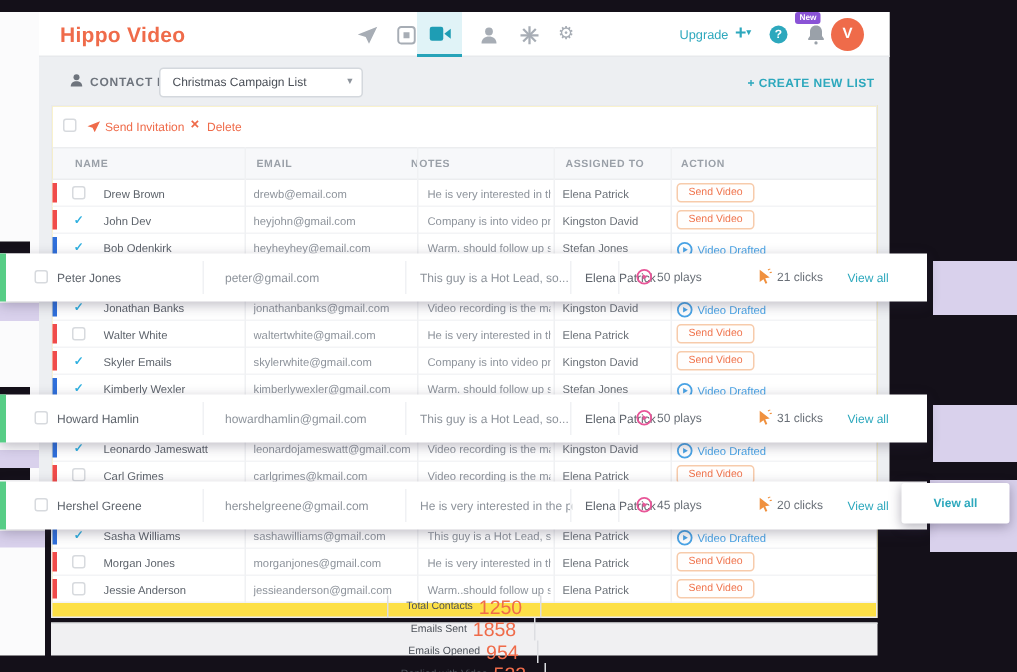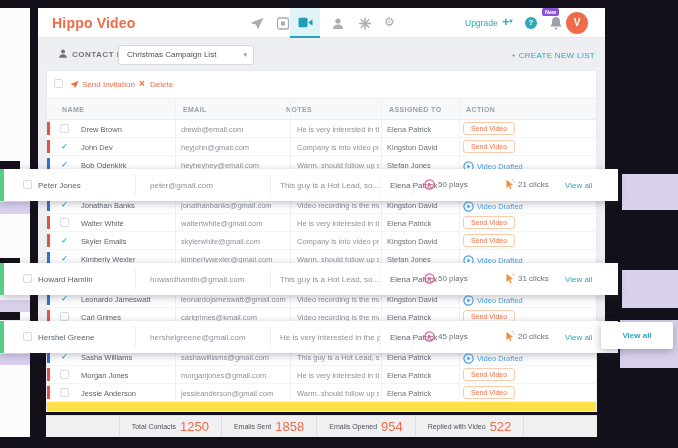--- a/index.html
+++ b/index.html
@@ -3,39 +3,39 @@
 <meta charset="utf-8">
 <style>
   *{margin:0;padding:0;box-sizing:border-box;font-family:"Liberation Sans",sans-serif;}
   html,body{background:#141019;}
   #root{position:relative;width:678px;height:448px;background:#141019;overflow:hidden;}
   .gutter{position:absolute;left:0;top:8px;width:30px;height:429px;background:#fbfbfc;}
   .stub-lav{position:absolute;left:0;width:30px;background:#d9d1ec;}
   .stub-dark{position:absolute;left:0;width:20px;height:8px;background:#141019;}
   .patch{position:absolute;background:#d9d1ec;}
   
-  .app{position:absolute;left:38px;top:8px;width:567px;height:336px;background:#edeff2;}
+  .app{position:absolute;left:26px;top:8px;width:567px;height:336px;background:#edeff2;}
   .topbar{position:absolute;left:0;top:0;width:567px;height:30px;background:#fff;border-bottom:1px solid #e7e9ec;}
   .logo{position:absolute;left:14px;top:7px;font-size:14px;font-weight:700;color:#ef6b4a;letter-spacing:.2px;white-space:nowrap;}
   .nav-ic{position:absolute;top:9px;width:14px;height:13px;}
   .cam-tile{position:absolute;left:252px;top:0;width:30px;height:30px;background:#e0f3f7;border-bottom:2px solid #26a3b9;display:flex;align-items:center;justify-content:center;}
   .upgrade{position:absolute;left:427px;top:10px;font-size:8.5px;color:#2da8bd;}
   .plusdd{position:absolute;left:464px;top:6px;font-size:13px;font-weight:700;color:#2da8bd;}
   .plusdd small{font-size:6px;vertical-align:3px;}
   .help{position:absolute;left:487px;top:9px;width:12px;height:12px;border-radius:50%;background:#2da8bd;color:#fff;font-size:8px;font-weight:700;text-align:center;line-height:12px;}
   .bell{position:absolute;left:512px;top:8px;width:12px;height:14px;}
   .badge{position:absolute;left:504px;top:0;background:#8a53d6;color:#fff;font-size:5.5px;font-weight:700;padding:1px 3px;border-radius:2px;}
   .avatar{position:absolute;left:528px;top:4px;width:22px;height:22px;border-radius:50%;background:#ef6b4a;color:#fff;font-size:10px;font-weight:700;text-align:center;line-height:22px;}
   
   .subheader{position:absolute;left:0;top:30px;width:567px;height:32px;}
   .cl-label{position:absolute;left:34px;top:12px;font-size:8px;font-weight:700;color:#6e747d;letter-spacing:.5px;}
   .cl-person{position:absolute;left:20px;top:10px;}
   .dropdown{position:absolute;left:80px;top:7px;width:136px;height:20px;background:#fff;border:1px solid #d4d8dd;border-radius:3px;font-size:8px;color:#4a4f57;line-height:18px;padding-left:8px;}
   .dropdown .caret{position:absolute;right:6px;top:0;color:#8d939b;font-size:7px;}
-  .create-new{position:absolute;right:10px;top:13px;font-size:8px;font-weight:400;color:#2da8bd;letter-spacing:.3px;}
+  .create-new{position:absolute;right:10px;top:13px;font-size:8px;font-weight:700;color:#2da8bd;letter-spacing:.3px;}
   
   .card{position:absolute;left:8px;top:62px;width:551px;height:342px;background:#fde047;border:1px solid #e9eaee;}
   .toolbar{position:absolute;left:0;top:0;width:549px;height:27px;background:#fff;}
   .tb-cb{position:absolute;left:7px;top:8px;width:9px;height:9px;border:1px solid #d7dade;border-radius:2px;background:#fff;}
   .tb-send-ic{position:absolute;left:23px;top:9px;}
   .tb-send{position:absolute;left:35px;top:9px;font-size:8px;color:#ef6b4a;}
   .tb-x{position:absolute;left:92px;top:7px;font-size:10px;font-weight:700;color:#ef6b4a;}
   .tb-del{position:absolute;left:103px;top:9px;font-size:8px;color:#ef6b4a;}
   .thead{position:absolute;left:0;top:27px;width:549px;height:22px;background:#f7f8fa;border-top:1px solid #ecedef;border-bottom:1px solid #ecedef;}
   .th{position:absolute;top:7px;font-size:7px;font-weight:700;color:#9aa0a8;letter-spacing:.4px;}
@@ -49,21 +49,21 @@
   .cell{position:absolute;top:5px;font-size:7.5px;color:#8d939b;white-space:nowrap;overflow:hidden;}
   .c-name{left:34px;width:90px;color:#5d636b;}
   .c-email{left:134px;width:106px;}
   .c-notes{left:250px;width:82px;}
   .c-assigned{left:340px;width:70px;color:#6a7077;}
   .c-action{left:416px;width:130px;top:2px;overflow:visible;}
   .send-btn{display:inline-block;border:1px solid #f7cbab;border-radius:3px;color:#f0754e;background:#fffefd;font-size:7px;padding:2px 7px;}
   .drafted{display:inline-flex;align-items:center;gap:3px;color:#4aa4e6;font-size:7.5px;margin-top:3px;}
   .drafted i{font-style:normal;}
   
-  .footer{position:absolute;left:8px;top:407px;width:551px;height:22px;background:#f0f0f2;border-top:1px solid #e0e1e4;display:flex;align-items:center;justify-content:center;}
+  .footer{position:absolute;left:8px;top:407px;width:551px;height:22px;background:#f0f0f2;border-top:1px solid #e0e1e4;display:flex;align-items:center;justify-content:center;flex-direction:column;}
   .stat{display:flex;align-items:center;gap:4px;padding:0 12px;height:100%;border-right:1px solid #dcdde1;}
   .stat:first-child{border-left:1px solid #dcdde1;}
   .sl{font-size:7px;color:#4d525a;} .sv{font-size:13px;color:#ef6b4a;}
   
   .ovl{position:absolute;left:0;width:618px;height:32px;background:#fff;border-left:4px solid #57cd86;box-shadow:0 2px 8px rgba(45,40,65,.3);z-index:20;}
   .ocb{position:absolute;left:19px;top:11px;width:9px;height:9px;border:1px solid #d7dade;border-radius:2px;background:#fff;}
   .ocell{position:absolute;top:12px;font-size:8px;white-space:nowrap;}
   .o-name{left:34px;color:#5d636b;}
   .o-email{left:146px;color:#8d939b;}
   .o-notes{left:276px;color:#8d939b;width:102px;overflow:hidden;}

